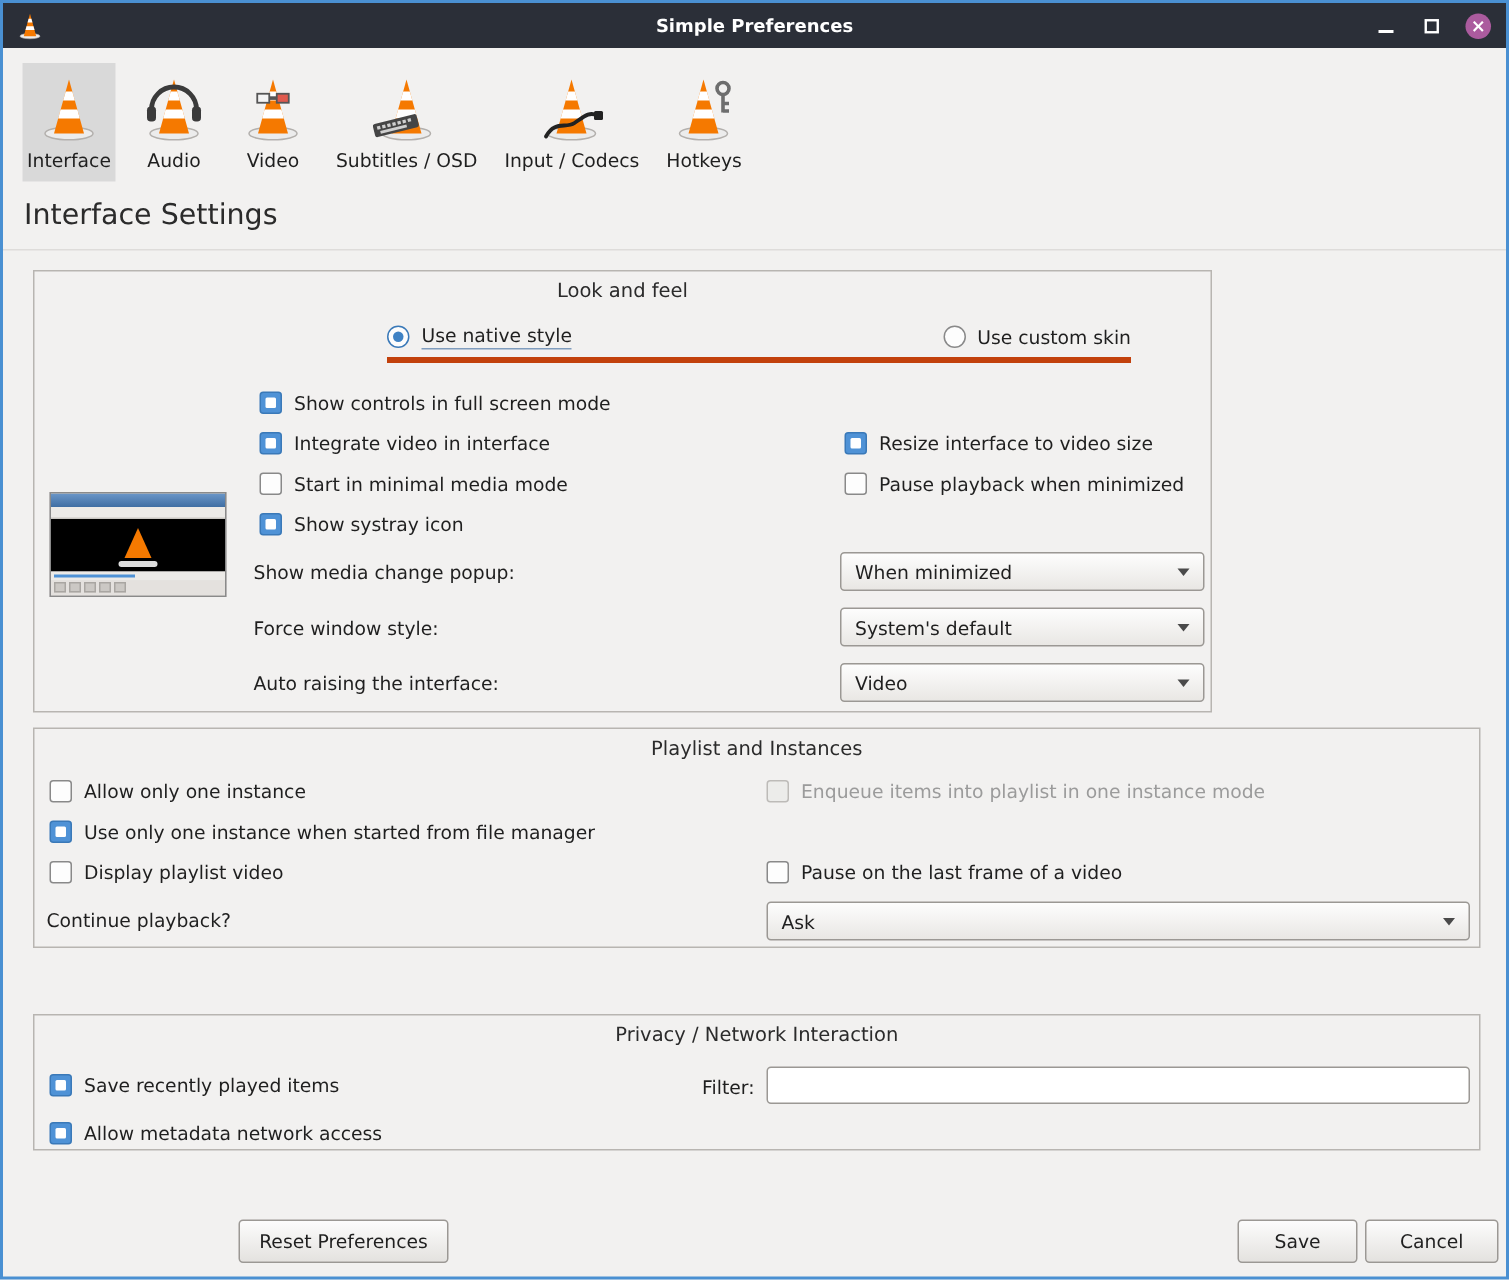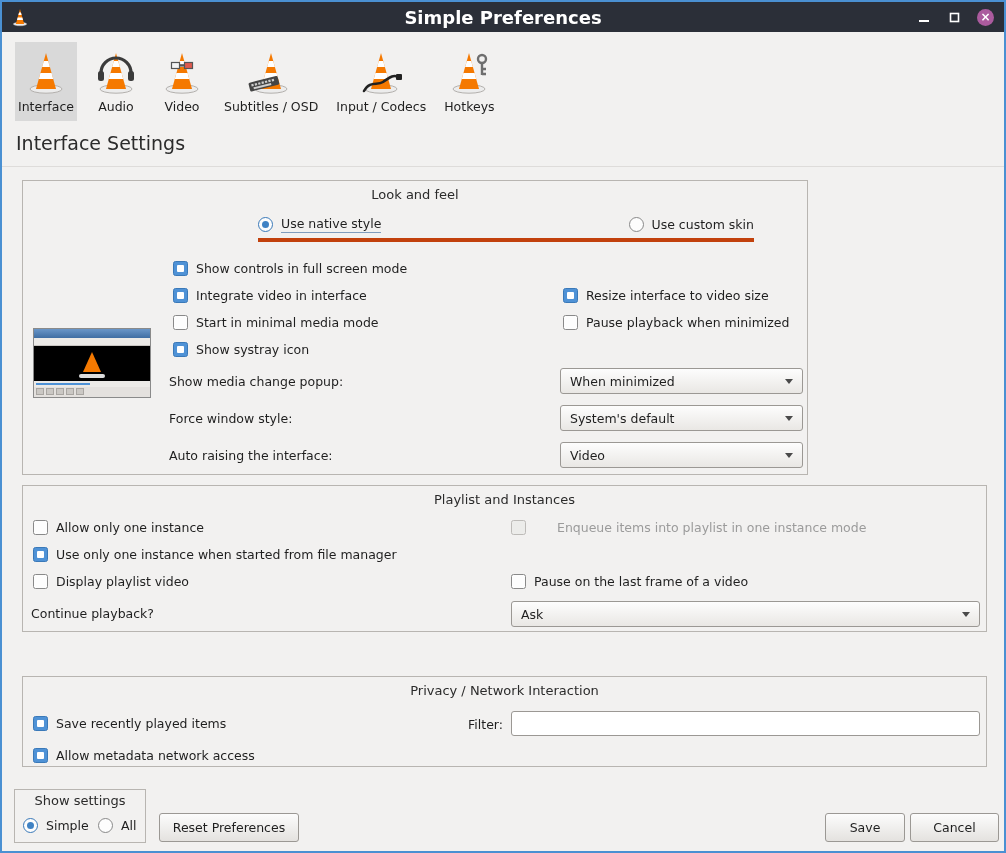--- a/index.html
+++ b/index.html
@@ -19,21 +19,21 @@
   }
   
   .titlebar {
     position: absolute; top: 0; left: 0; right: 0; height: 30px;
     background: #2b2f38;
     display: flex; align-items: center;
   }
   .tb-icon { margin-left: 8px; width: 20px; height: 20px; z-index: 2; }
   .tb-title {
     position: absolute; left: 0; right: 0; text-align: center;
-    color: #ffffff; font-weight: bold; font-size: 18px;
+    color: #ffffff; font-weight: bold; font-size: 12px;
   }
   .win-controls { margin-left: auto; display: flex; align-items: center; gap: 16px; padding-right: 10px; z-index: 2; }
   .wc { display: flex; align-items: center; justify-content: center; width: 14px; height: 14px; cursor: default; }
   .min-bar { width: 10px; height: 2px; background: #fff; margin-top: 8px; }
   .btn-close {
     width: 17px; height: 17px; border-radius: 50%;
     background: #ab5b9e; color: #fff;
     display: flex; align-items: center; justify-content: center;
     font-size: 12px; font-weight: bold; line-height: 1;
   }
@@ -83,21 +83,21 @@
     width: 15px; height: 15px; flex: none;
     border: 1px solid #898989; border-radius: 50%;
     background: #fdfdfd; position: relative;
   }
   .radio.on { border-color: #3a79b8; }
   .radio.on::after {
     content: ""; position: absolute; left: 3px; top: 3px;
     width: 7px; height: 7px; border-radius: 50%; background: #3f82c4;
   }
   .disabled .checkbox { background: #ececea; border-color: #bdbbb8; }
-  .disabled .cb-label { color: #9b9b9b; margin-left: 23px; }
+  .disabled .cb-label { color: #9b9b9b; }
   .underlined { border-bottom: 1px solid #7f9cbd; padding-bottom: 1px; }
 
   .form-label { position: absolute; height: 26px; display: flex; align-items: center; white-space: nowrap; }
   .dropdown {
     position: absolute; height: 26px;
     border: 1px solid #9b9894; border-radius: 3px;
     background: linear-gradient(#fdfdfd, #e9e7e4);
     display: flex; align-items: center;
     padding: 0 26px 0 9px; cursor: default;
   }
@@ -366,30 +366,19 @@
         <span class="cb-label">Save recently played items</span>
       </div>
       <div class="form-label" style="left:425px; top:34px; width:55px; justify-content:flex-end">Filter:</div>
       <input class="textinput" style="left: 488px; top: 34px; width: 469px;" value="">
       <div class="cb-row" style="left:10px; top:67px">
         <span class="checkbox on"></span>
         <span class="cb-label">Allow metadata network access</span>
       </div>
     </div>
 
-    <div class="groupbox show-settings">
-      <div class="gb-title">Show settings</div>
-      <div class="radio-item" style="position:absolute; left:8px; top:28px">
-        <span class="radio on"></span>
-        <span>Simple</span>
-      </div>
-      <div class="radio-item" style="position:absolute; left:83px; top:28px">
-        <span class="radio"></span>
-        <span>All</span>
-      </div>
-    </div>
 
     <button class="button" style="left:157px; top:781px; width:140px">Reset Preferences</button>
     <button class="button" style="left:823px; top:781px; width:80px">Save</button>
     <button class="button" style="left:908px; top:781px; width:89px">Cancel</button>
 
   </div>
 </div>
 
 </body></html>

